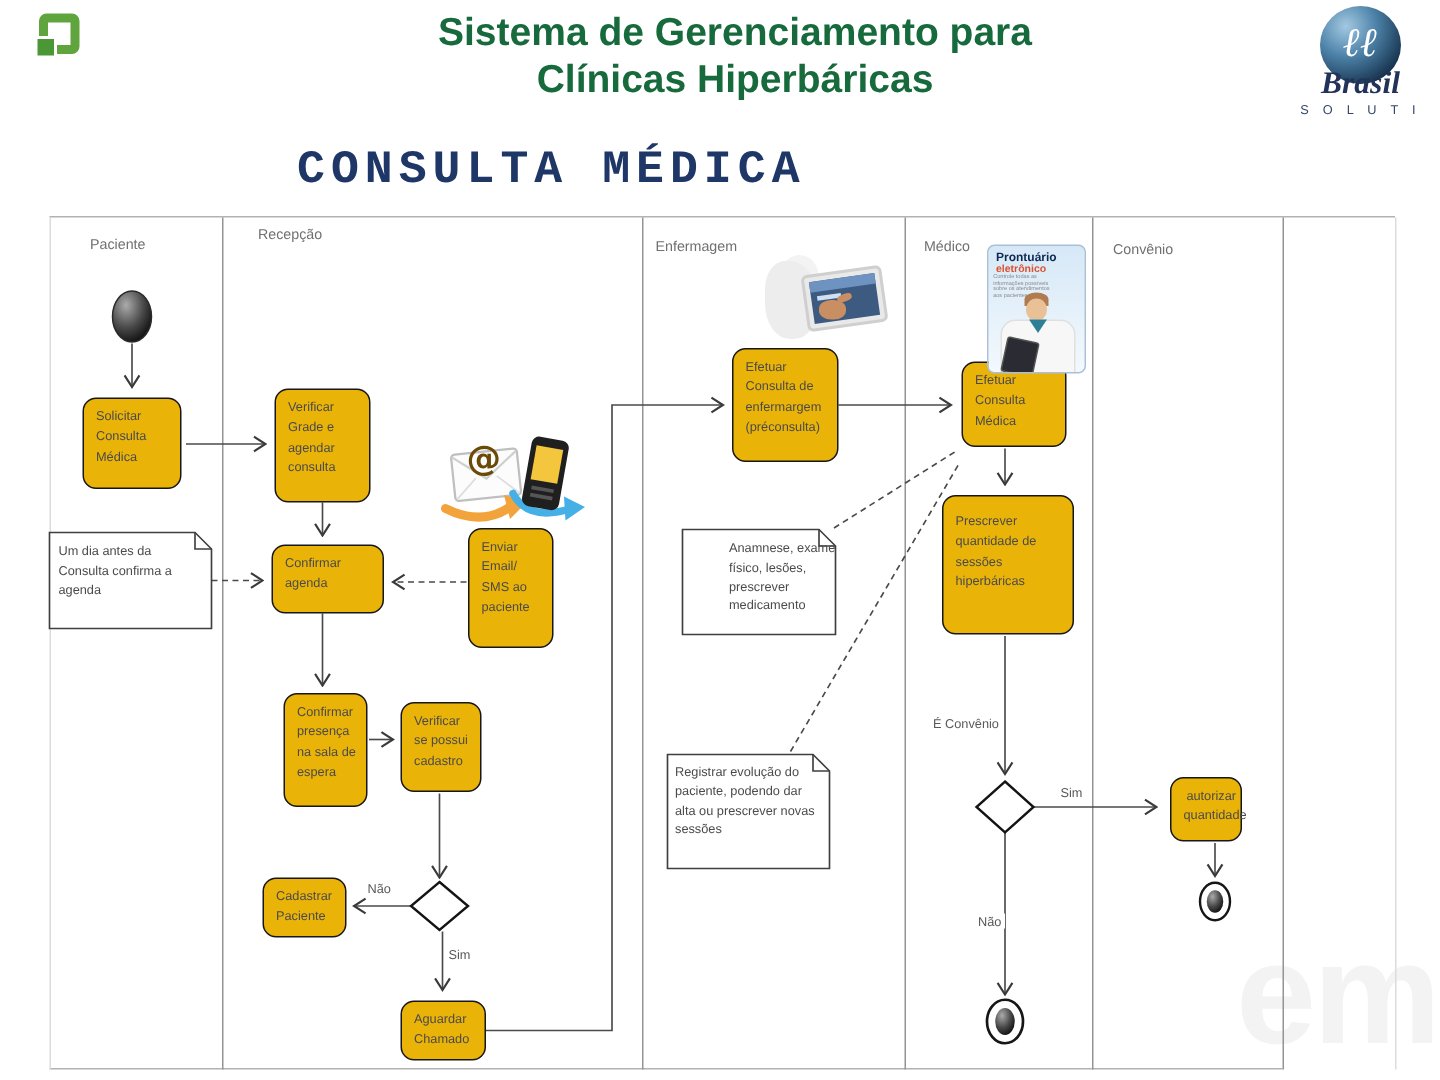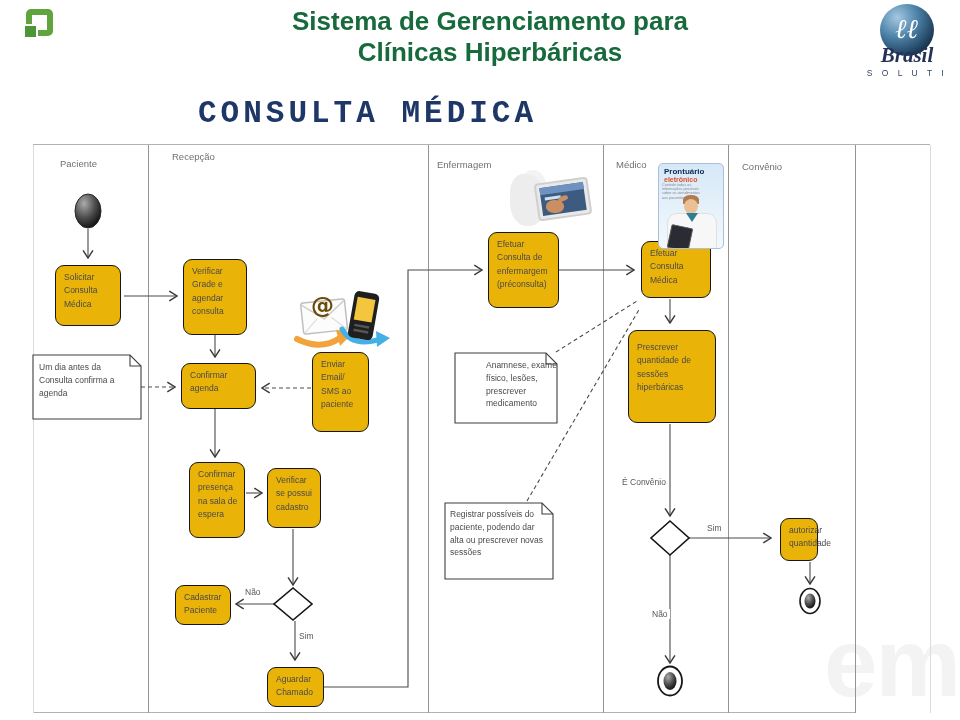--- a/index.html
+++ b/index.html
@@ -222,31 +222,31 @@
 Consulta de
 enfermargem
 (préconsulta)</div>
 <div class="box" style="left:641px;top:241px;width:70px;height:57px;">Efetuar
 Consulta
 Médica</div>
 <div class="box" style="left:628px;top:330px;width:88px;height:93px;padding-top:10px;">Prescrever
 quantidade de
 sessões
 hiperbáricas</div>
-<div class="box" style="left:780px;top:518px;width:38px;height:43px;text-align:right;">autorizar
+<div class="box" style="left:780px;top:518px;width:48px;height:43px;text-align:right;">autorizar
 quantidade</div>
 
 <div class="notetxt" style="left:39px;top:361px;width:98px;">Um dia antes da
 Consulta confirma a
 agenda</div>
 <div class="notetxt" style="left:460px;top:359px;width:94px;margin-left:26px;">Anamnese, exame
 físico, lesões,
 prescrever
 medicamento</div>
-<div class="notetxt" style="left:450px;top:508px;width:102px;">Registrar possíveis do
+<div class="notetxt" style="left:450px;top:508px;width:102px;">Registrar evolução do
 paciente, podendo dar
 alta ou prescrever novas
 sessões</div>
 
 <div class="elabel" style="left:243px;top:587px;">Não</div>
 <div class="elabel" style="left:297px;top:631px;">Sim</div>
 <div class="elabel" style="left:620px;top:477px;text-align:center;">É Convênio</div>
 <div class="elabel" style="left:705px;top:523px;">Sim</div>
 <div class="elabel" style="left:650px;top:609px;">Não</div>
 

